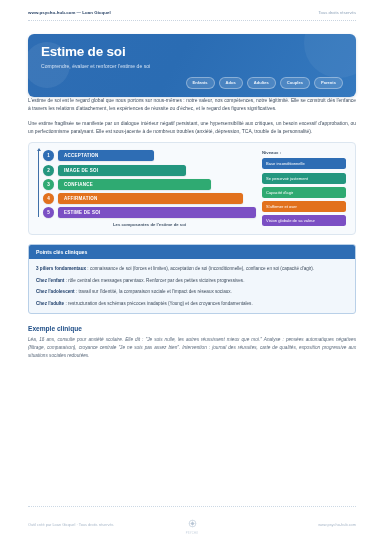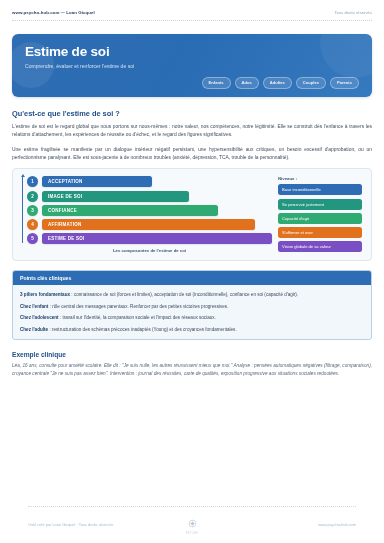--- a/index.html
+++ b/index.html
@@ -12,21 +12,21 @@
     background: #ffffff;
     font-family: "Liberation Sans", sans-serif;
     color: #2b3a4a;
     overflow: hidden;
   }
   .page {
     position: relative;
     width: 384px;
     height: 543px;
     box-sizing: border-box;
-    padding: 0 12px;
+    padding: 0 28px;
     background: #ffffff;
   }
 
   
   .topbar {
     display: flex;
     justify-content: space-between;
     align-items: baseline;
     padding-top: 10px;
     padding-bottom: 5px;
@@ -305,21 +305,20 @@
     <div class="hero-sub">Comprendre, évaluer et renforcer l'estime de soi</div>
     <div class="hero-tags">
       <span class="tag">Enfants</span>
       <span class="tag">Ados</span>
       <span class="tag">Adultes</span>
       <span class="tag">Couples</span>
       <span class="tag">Parents</span>
     </div>
   </div>
 
-  <div class="section-title">Qu'est-ce que l'estime de soi ?</div>
   <p class="para">L'estime de soi est le regard global que nous portons sur nous-mêmes : notre valeur, nos compétences, notre légitimité. Elle se construit dès l'enfance à travers les relations d'attachement, les expériences de réussite ou d'échec, et le regard des figures significatives.</p>
   <p class="para">Une estime fragilisée se manifeste par un dialogue intérieur négatif persistant, une hypersensibilité aux critiques, un besoin excessif d'approbation, ou un perfectionnisme paralysant. Elle est sous-jacente à de nombreux troubles (anxiété, dépression, TCA, trouble de la personnalité).</p>
 
   <div class="chart-card">
     <div class="chart-left">
       <div class="axis"></div>
 
       <div class="bar-row">
         <div class="bar-num" style="background: rgb(46, 109, 180);">1</div>
         <div class="bar" style="width: 45%; background: rgb(46, 109, 180);">ACCEPTATION</div>

